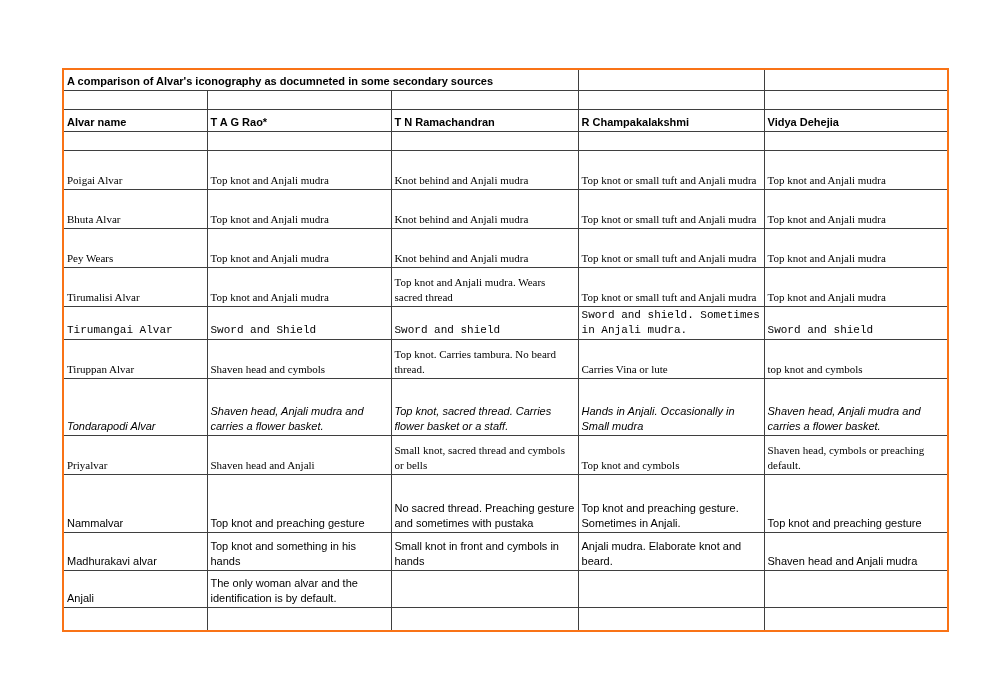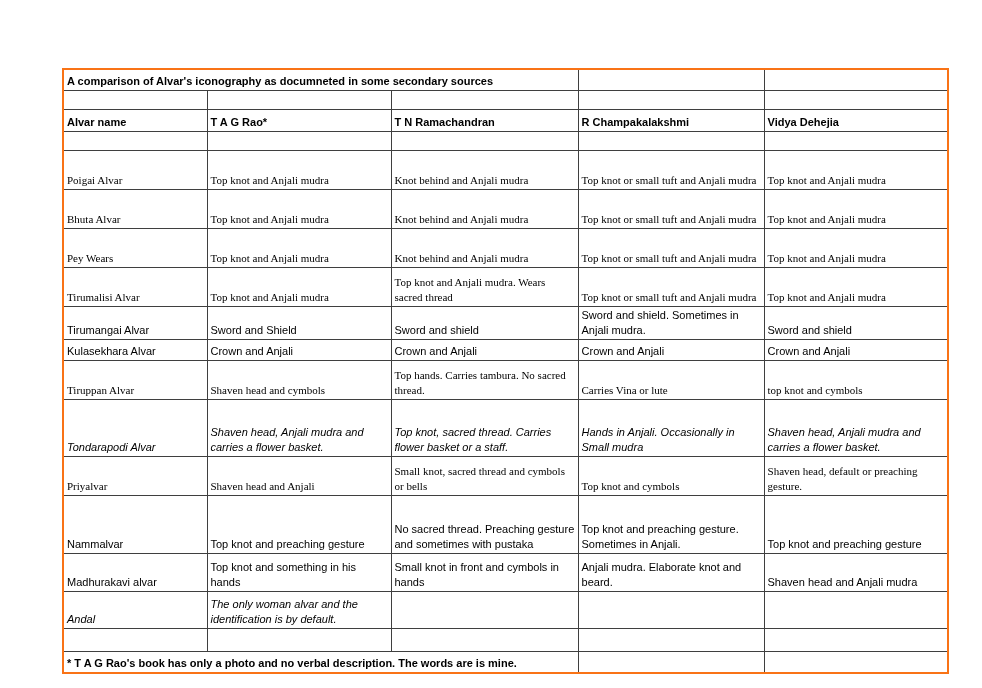--- a/index.html
+++ b/index.html
@@ -21,22 +21,22 @@
     overflow:hidden;
     word-wrap:break-word;
   }
   .b { font-weight:bold; }
   tr.hdr td { font-weight:bold; text-align:left; }
   
   .rh17 td { height:17px; }
   .rh19 td { height:19px; }
   .rh20 td { height:20px; }
   .rh21 td { height:21px; }
-  .rh31 td { height:31px; }
-  .rh35 td { height:35px;font-style:italic; }
+  .rh31 td { height:31px;font-family:Liberation Mono, monospace; }
+  .rh35 td { height:35px; }
   .rh36 td { height:36px; }
   .rh37 td { height:37px;font-family:Liberation Serif, serif; }
   .rh55 td { height:55px;font-style:italic; }
   .rh56 td { height:56px; }
 </style>
 </head>
 <body>
 
 <div class="page">
   <table class="cmp">
@@ -107,78 +107,66 @@
       <td>Top knot or small tuft and Anjali mudra</td>
       <td>Top knot and Anjali mudra</td>
     </tr>
     <tr class="rh31">
       <td>Tirumangai Alvar</td>
       <td>Sword and Shield</td>
       <td>Sword and shield</td>
       <td>Sword and shield. Sometimes in Anjali mudra.</td>
       <td>Sword and shield</td>
     </tr>
-    <tr class="rh19">
-      <td>Kulasekhara Alvar</td>
-      <td>Crown and Anjali</td>
-      <td>Crown and Anjali</td>
-      <td>Crown and Anjali</td>
-      <td>Crown and Anjali</td>
-    </tr>
     <tr class="rh37">
       <td>Tiruppan Alvar</td>
       <td>Shaven head and cymbols</td>
-      <td>Top hands. Carries tambura. No sacred thread.</td>
+      <td>Top knot. Carries tambura. No beard thread.</td>
       <td>Carries Vina or lute</td>
       <td>top knot and cymbols</td>
     </tr>
     <tr class="rh55">
       <td>Tondarapodi Alvar</td>
       <td>Shaven head, Anjali mudra and carries a flower basket.</td>
       <td>Top knot, sacred thread. Carries flower basket or a staff.</td>
       <td>Hands in Anjali. Occasionally in Small mudra</td>
       <td>Shaven head, Anjali mudra and carries a flower basket.</td>
     </tr>
     <tr class="rh37">
       <td>Priyalvar</td>
       <td>Shaven head and Anjali</td>
       <td>Small knot, sacred thread and cymbols or bells</td>
       <td>Top knot and cymbols</td>
-      <td>Shaven head, default or preaching gesture.</td>
+      <td>Shaven head, cymbols or preaching default.</td>
     </tr>
     <tr class="rh56">
       <td>Nammalvar</td>
       <td>Top knot and preaching gesture</td>
       <td>No sacred thread. Preaching gesture and sometimes with pustaka</td>
       <td>Top knot and preaching gesture. Sometimes in Anjali.</td>
       <td>Top knot and preaching gesture</td>
     </tr>
     <tr class="rh36">
       <td>Madhurakavi alvar</td>
       <td>Top knot and something in his hands</td>
       <td>Small knot in front and cymbols in hands</td>
       <td>Anjali mudra. Elaborate knot and beard.</td>
       <td>Shaven head and Anjali mudra</td>
     </tr>
     <tr class="rh35">
-      <td>Andal</td>
+      <td>Anjali</td>
       <td>The only woman alvar and the identification is by default.</td>
       <td></td>
       <td></td>
       <td></td>
     </tr>
 
     <tr class="rh21">
       <td></td>
       <td></td>
       <td></td>
       <td></td>
       <td></td>
     </tr>
 
-    <tr class="rh19">
-      <td colspan="3" class="b">* T A G Rao's book has only a photo and no verbal description. The words are is mine.</td>
-      <td></td>
-      <td></td>
-    </tr>
   </tbody>
     </table>
 </div>
 
 </body></html>

